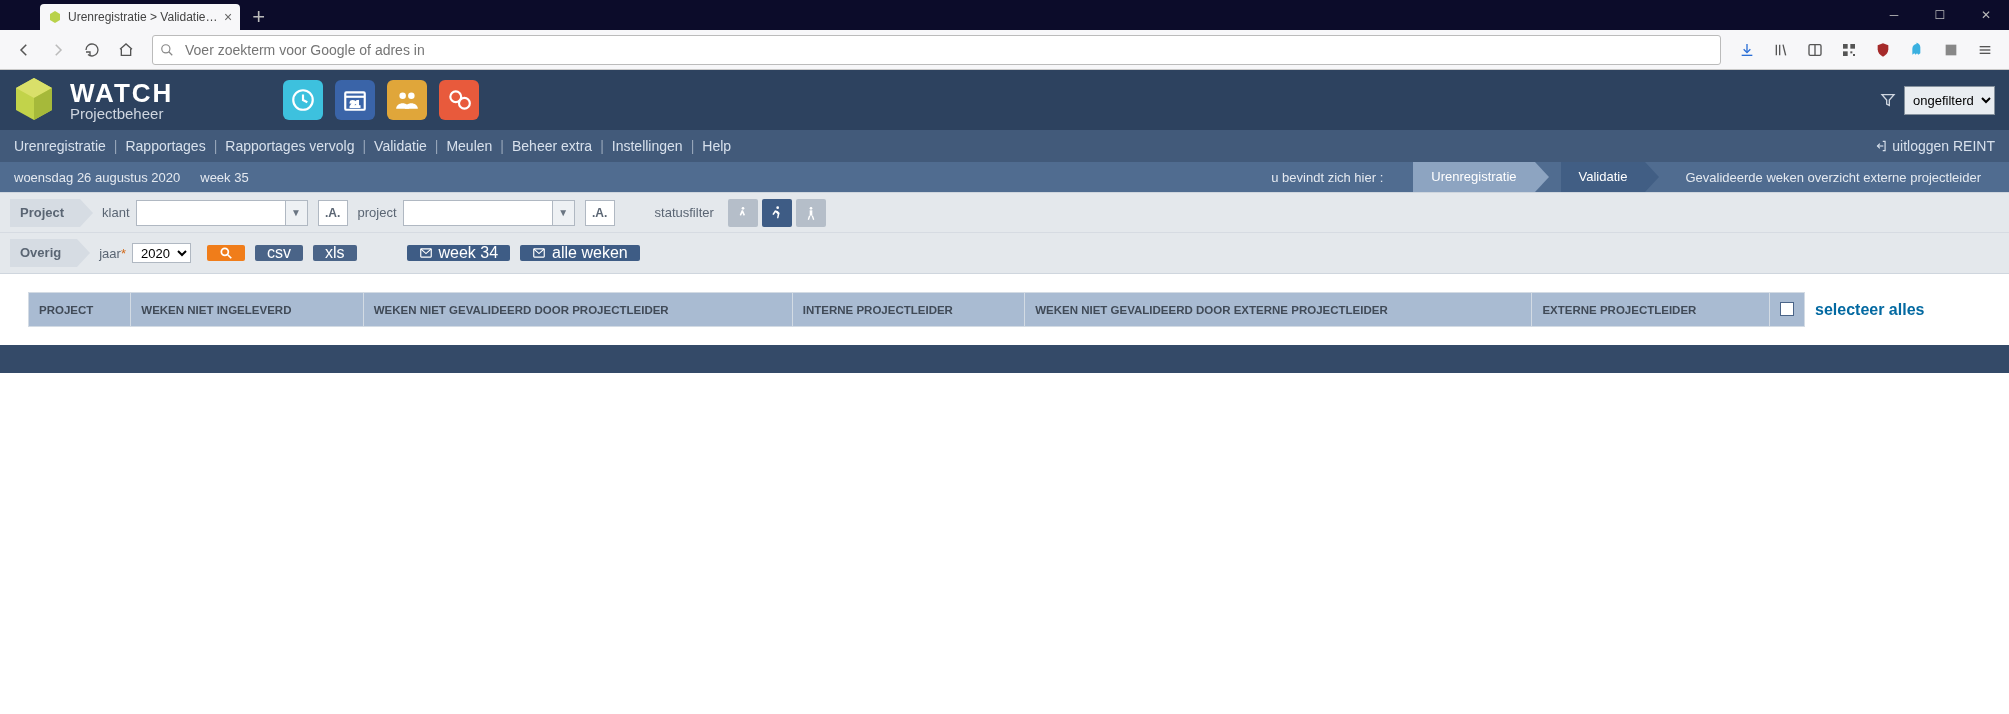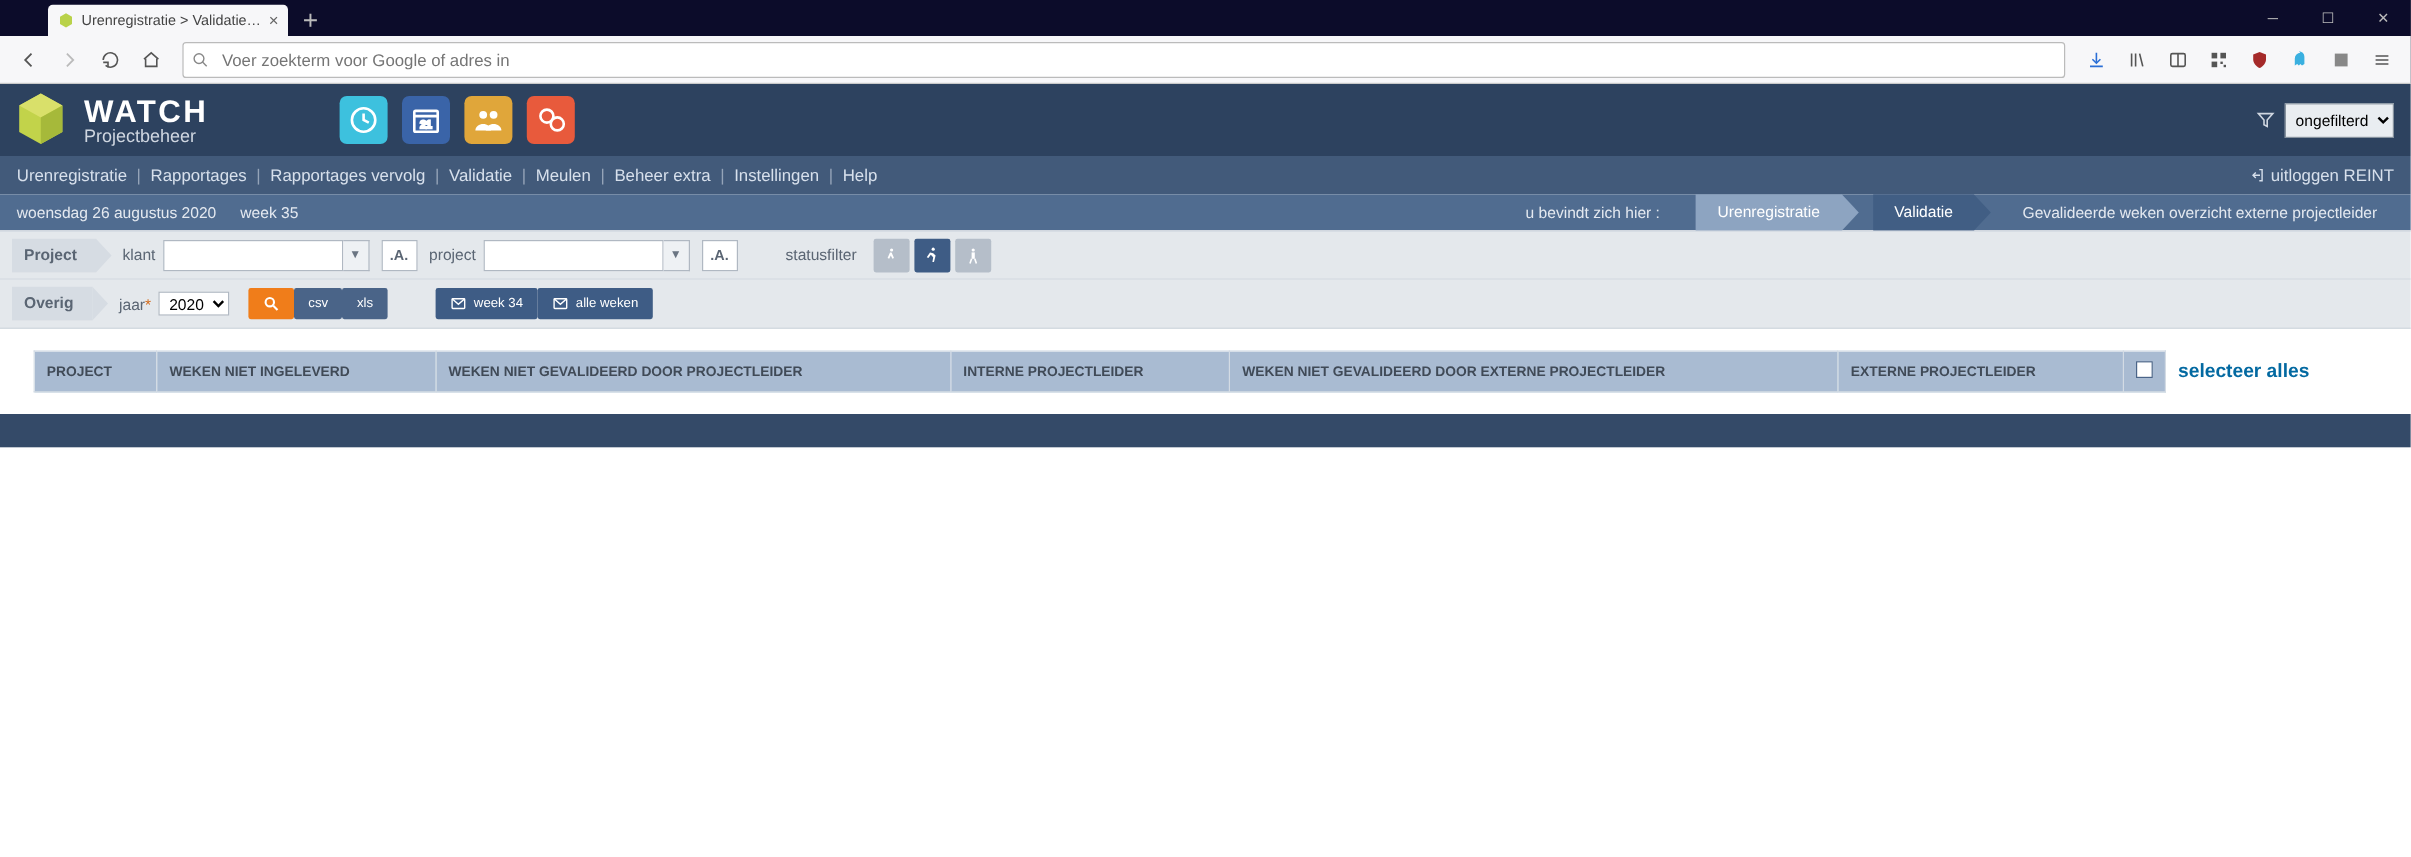--- a/index.html
+++ b/index.html
@@ -72,21 +72,21 @@
   .combo{display:flex;align-items:center;margin-right:10px}
   .combo select,.combo input{height:26px;border:1px solid #b0b8c2;font-size:13px;padding:0 4px;background:#fff}
   .combo input{width:150px}
   .combo .caret{width:22px;height:26px;border:1px solid #b0b8c2;border-left:none;background:#eef1f4;display:flex;align-items:center;justify-content:center;color:#6a7582;cursor:pointer;font-size:10px}
   .sqbtn{height:26px;min-width:30px;border:1px solid #b0b8c2;background:#fff;display:flex;align-items:center;justify-content:center;font-weight:700;font-size:12px;color:#5a6573;cursor:pointer;padding:0 6px;margin-right:10px}
   .sf-group{display:flex;gap:4px;margin-left:8px}
   .sf-btn{width:30px;height:28px;display:flex;align-items:center;justify-content:center;border-radius:2px;cursor:pointer;color:#fff}
   .sf-btn.dim{background:#b5bec9}
   .sf-btn.active{background:#3e5c85}
   .year-sel{height:20px;border:1px solid #b0b8c2;background:#fff;font-size:13px;padding:0 4px;margin-right:16px}
-  .btn{height:26px;padding:0 12px;border:none;border-radius:2px;font-size:11px;cursor:pointer;display:inline-flex;align-items:center;gap:6px;color:#fff;}
+  .btn{height:16px;padding:0 12px;border:none;border-radius:2px;font-size:16px;cursor:pointer;display:inline-flex;align-items:center;gap:6px;color:#fff;margin-right:10px}
   .btn-orange{background:#f07d1a}
   .btn-blue{background:#4a6488}
   .btn-blue2{background:#3e5c85}
 
   
   .table-wrap{padding:18px 28px}
   table{border-collapse:collapse;width:100%;font-size:12px}
   thead th{background:#a9bbd2;color:#404a57;font-weight:700;text-align:left;padding:8px 10px;border:1px solid #d3dbe4;font-size:11.5px}
   tbody td{background:#d7e1ee;border:1px solid #e5e9ee;padding:7px 10px;color:#5a6573}
   tbody td.hl{background:#f2d6d8}

